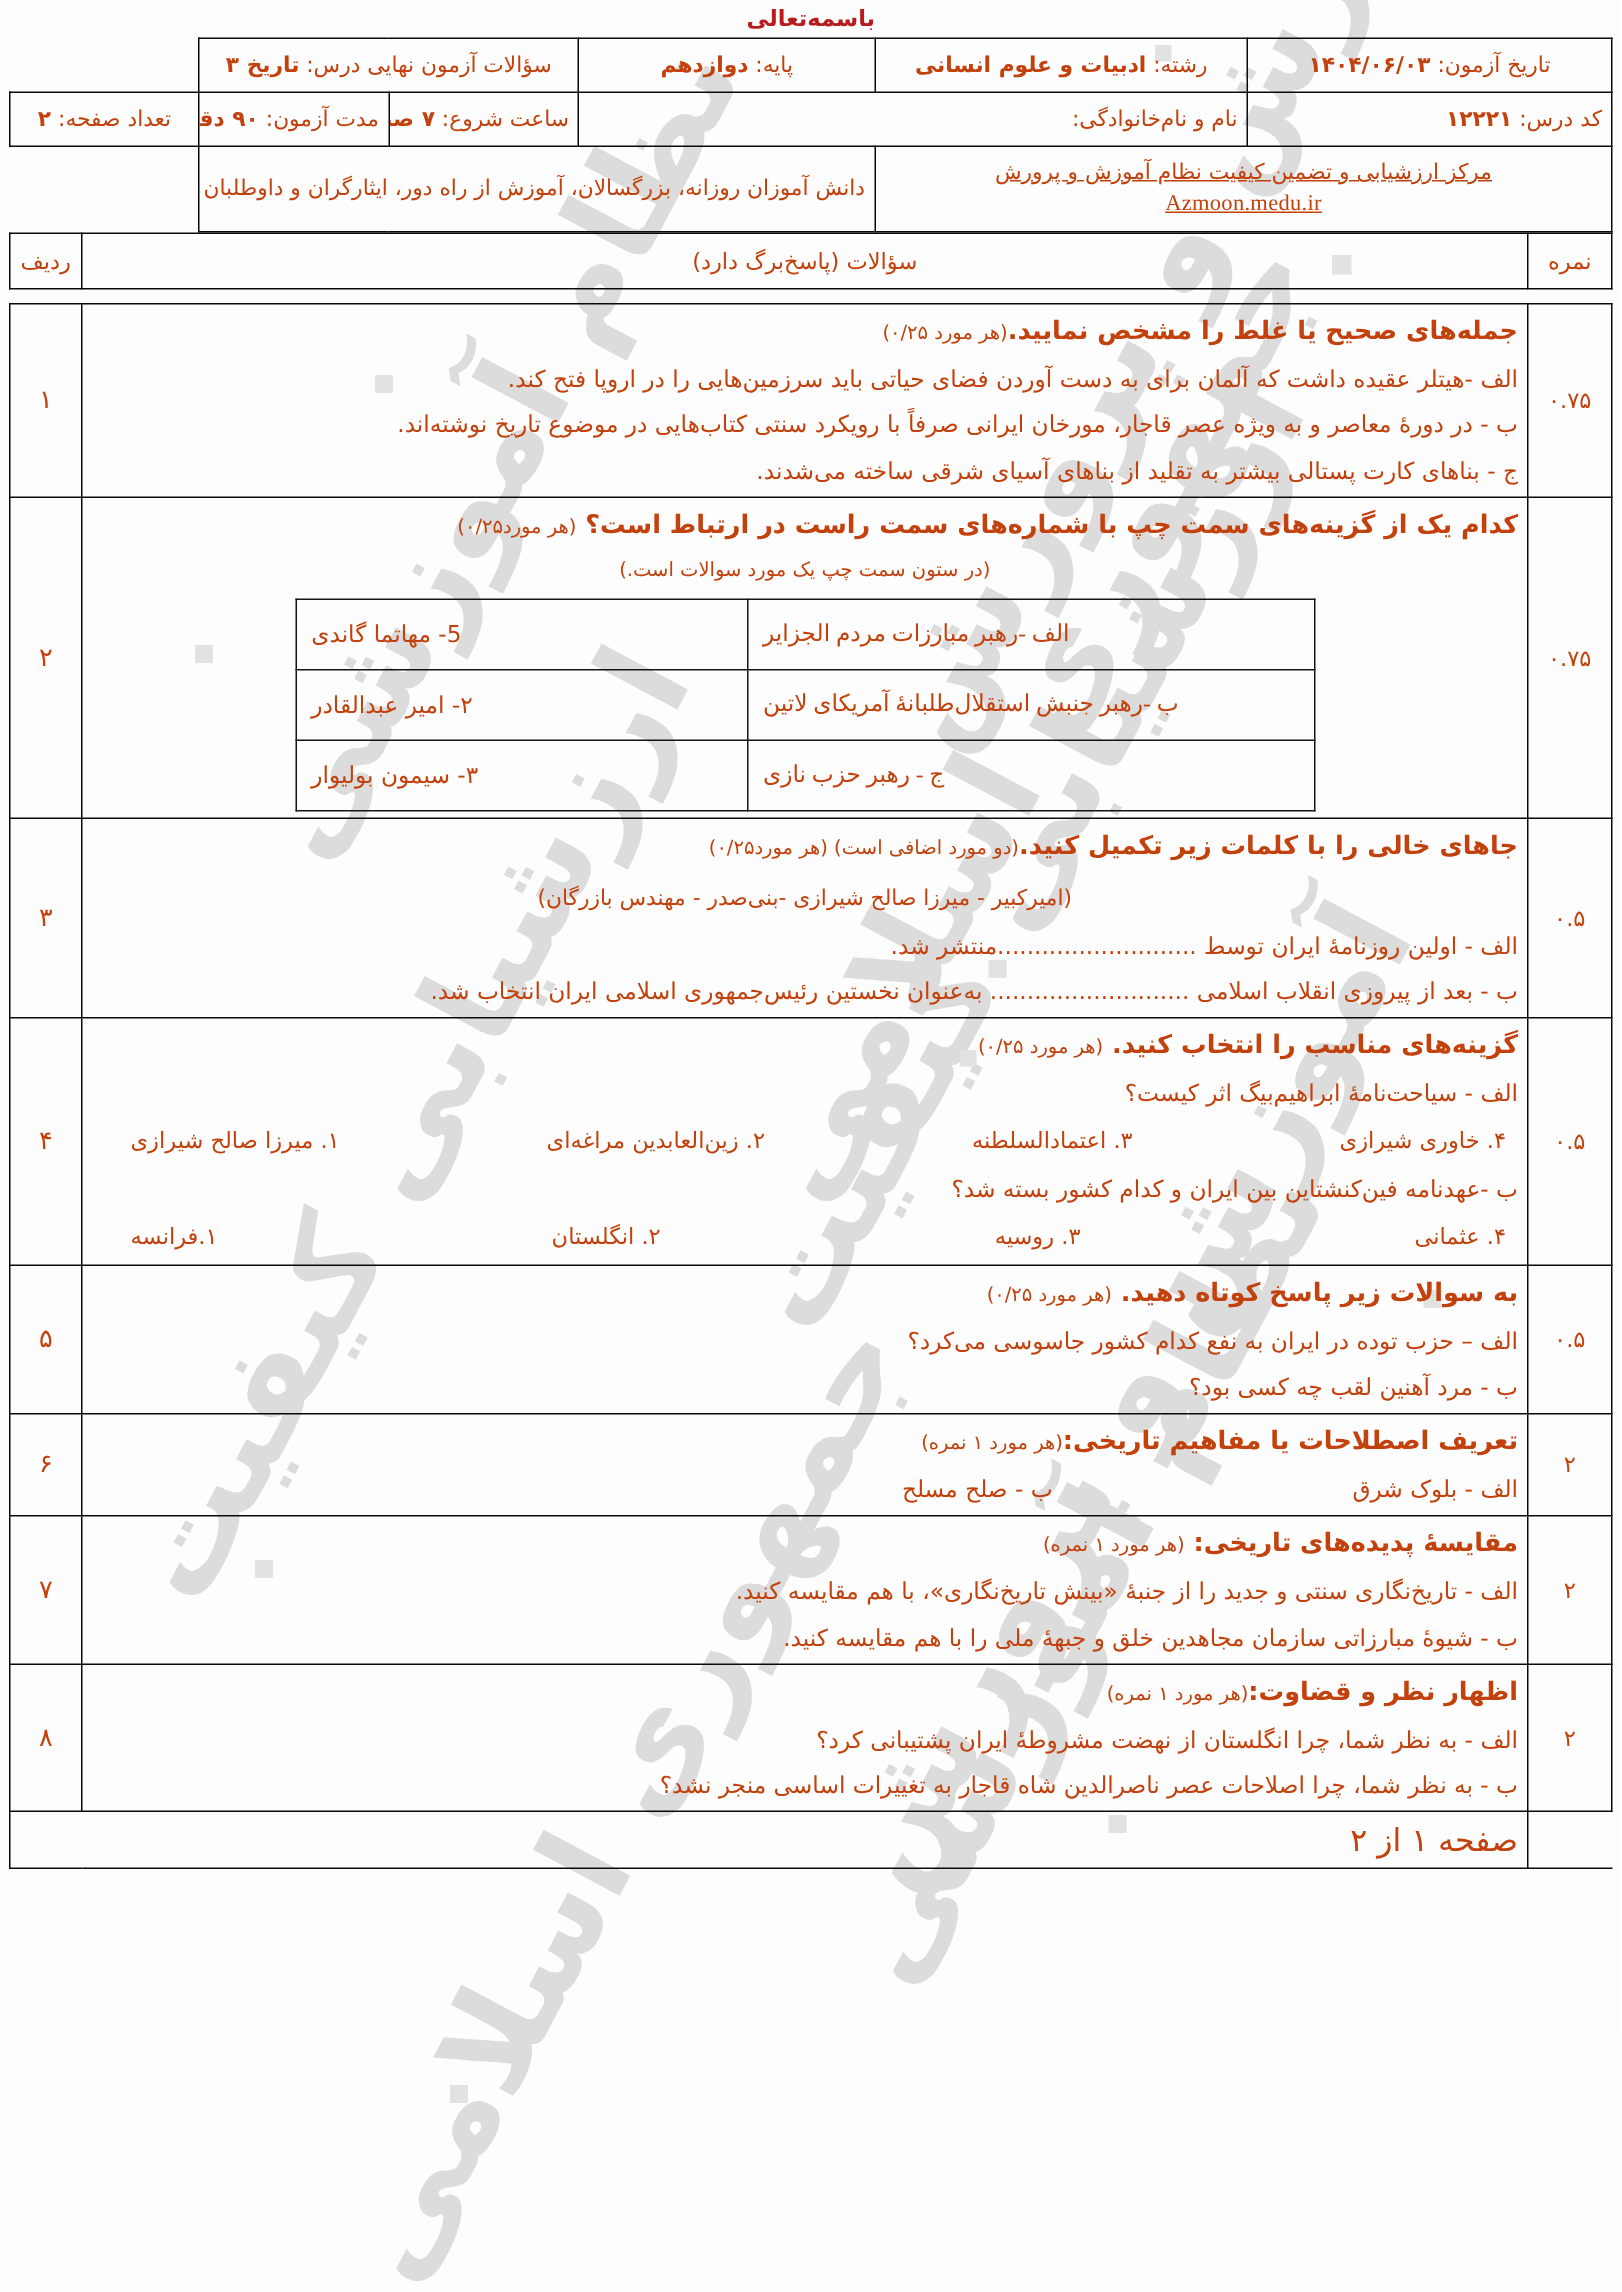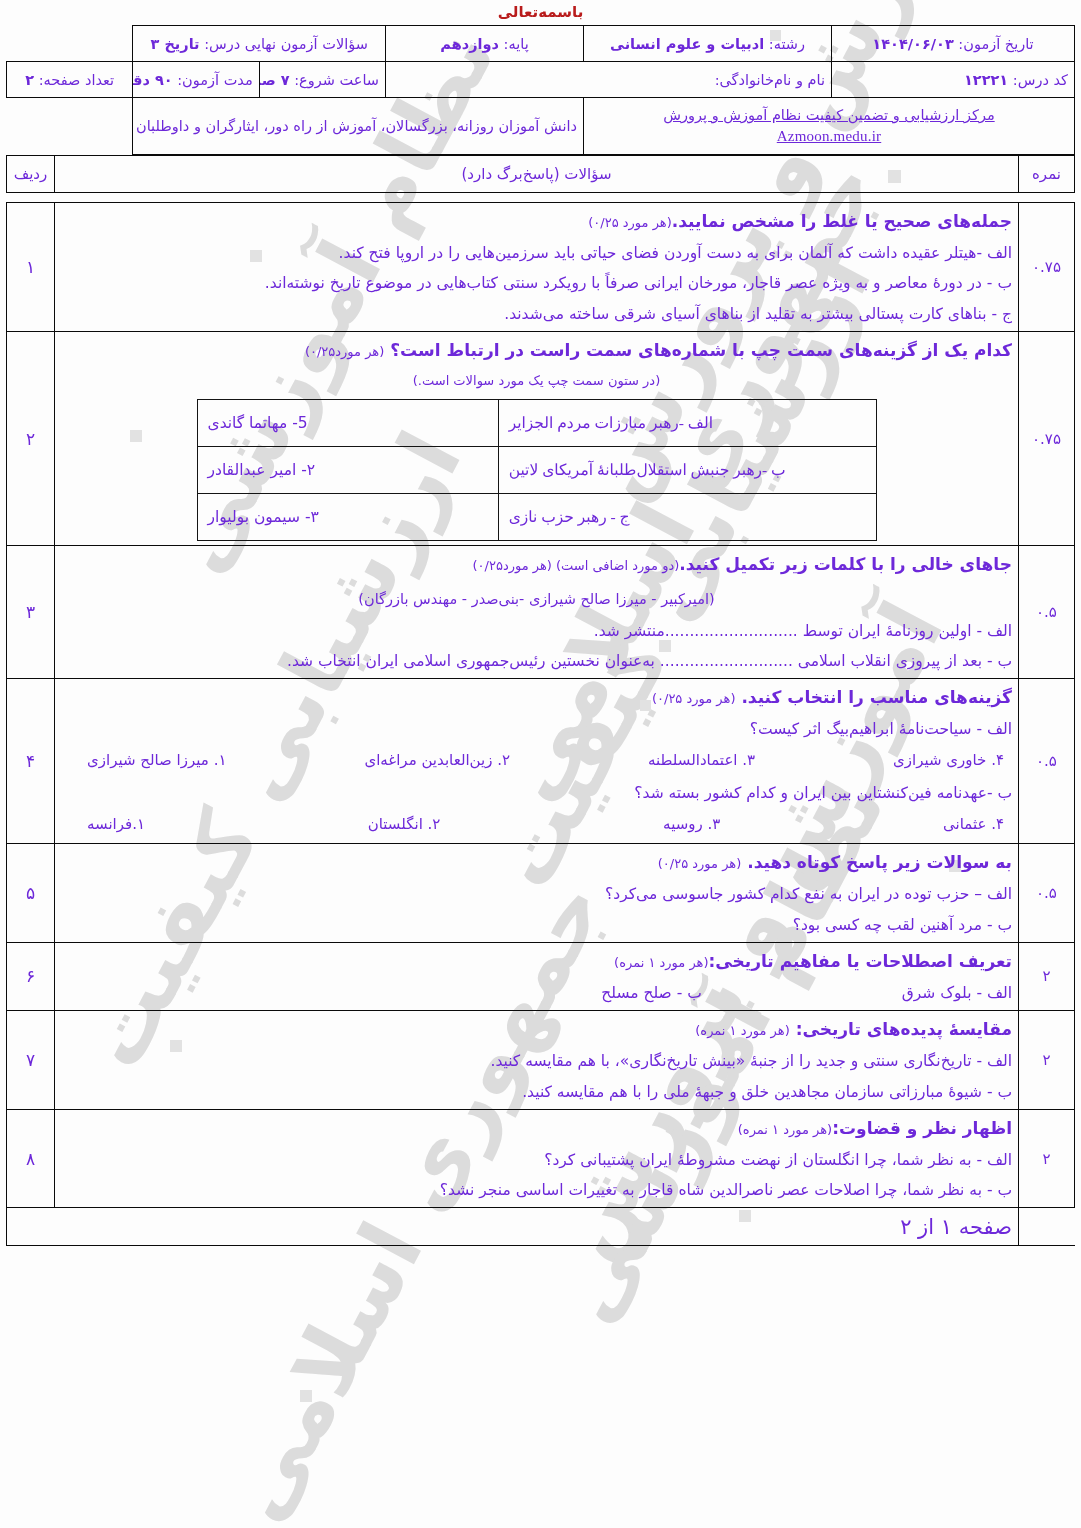--- a/index.html
+++ b/index.html
@@ -68,21 +68,21 @@
   table.meta, table.body {
     width: 100%;
     border-collapse: collapse;
     table-layout: fixed;
   }
   table.meta td, table.body td, table.body th {
     border: 1.6px solid #0a0a0a;
     padding: 2px 6px;
     vertical-align: middle;
     background: transparent;
-    color: #6d28d9;
+    color: #c2410c;
   }
   table.meta td {
     font-size: 14.5px;
     height: 31px;
     white-space: nowrap;
     overflow: hidden;
   }
   .b { font-weight: bold; }
   .meta-center { text-align: center; }
   .meta-right  { text-align: right; }

